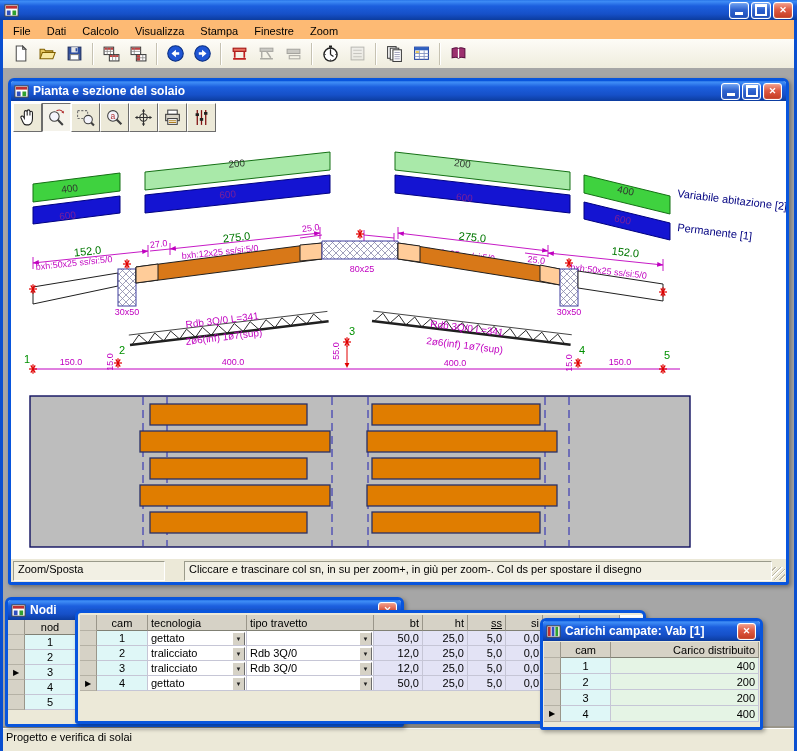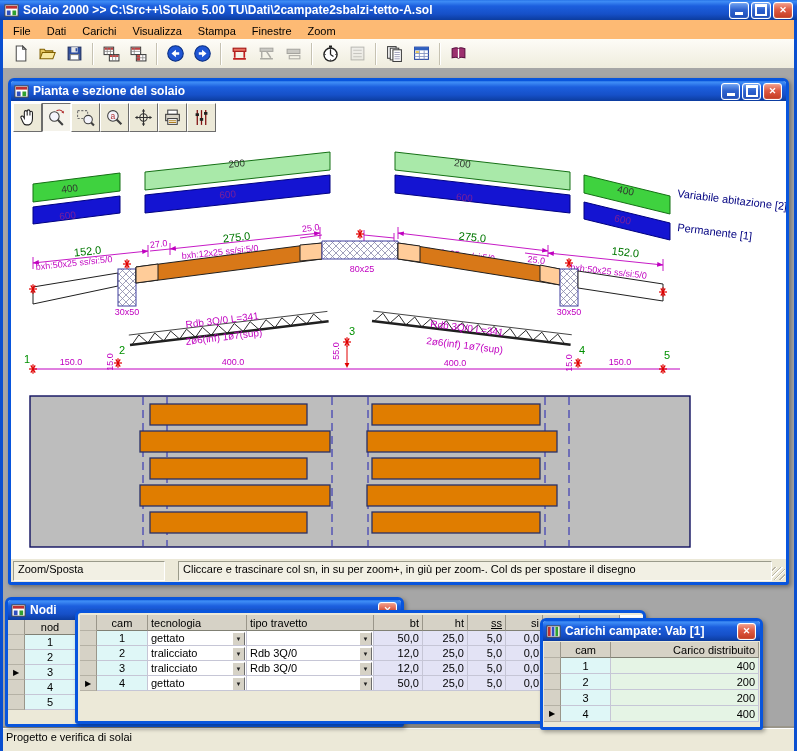--- a/index.html
+++ b/index.html
@@ -33,21 +33,21 @@
   .cwin{position:absolute;border:3px solid #0855DD;border-radius:6px 6px 3px 3px;background:#ECE9D8;box-shadow:2px 2px 4px rgba(0,0,0,.35);}
   .cwin .xp-title{height:20px;font-size:12px;padding-left:3px;gap:4px;border-radius:3px 3px 0 0;}
   .cwin .cbtn{width:17px;height:15px;}
   
   #viewer{left:5px;top:10px;width:775px;height:501px;}
   #vtools{height:31px;background:#FFFFFF;display:flex;align-items:flex-start;padding:2px 0 0 2px;}
   .vbtn{width:27px;height:27px;background:#ECE9D8;border:1px solid;border-color:#fff #6d6d6d #6d6d6d #fff;display:flex;align-items:center;justify-content:center;}
   .vbtn svg{width:19px;height:19px;}
   .vbtn.pressed{border-color:#6d6d6d #fff #fff #6d6d6d;background:#F4F2EA;}
   #vcanvas{position:relative;height:425px;background:#fff;overflow:hidden;}
-  #vstatus{height:20px;background:#ECE9D8;display:flex;gap:6px;padding:2px 14px 0 2px;position:relative;}
+  #vstatus{height:20px;background:#ECE9D8;display:flex;gap:12px;padding:2px 14px 0 2px;position:relative;}
   .spanel{border:1px solid;border-color:#9a9a8a #fff #fff #9a9a8a;background:#F2F0E4;padding:1px 4px;white-space:nowrap;overflow:hidden;}
   #vstatus .p1{width:142px;flex:0 0 auto;}
   #vstatus .p2{flex:1;margin-left:7px;}
   #vgrip{position:absolute;right:1px;bottom:1px;width:13px;height:13px;background:repeating-linear-gradient(135deg,transparent 0 2px,#b8b4a4 2px 3px,#fff 3px 4px);}
   
   .grid{background:#fff;}
   .grow{display:flex;height:15px;line-height:15px;}
   .gsel{width:16px;flex:0 0 auto;background:#D6D2C6;border-right:1px solid #9a968a;border-bottom:1px solid #b5b1a5;text-align:center;font-size:8px;color:#000;}
   .gh{background:#D6D2C6;border-right:1px solid #9a968a;border-bottom:1px solid #808074;padding:0 3px;overflow:hidden;white-space:nowrap;}
   .gc{border-right:1px solid #C6C6D6;border-bottom:1px solid #C6C6D6;padding:0 3px;overflow:hidden;white-space:nowrap;}
@@ -66,36 +66,35 @@
 
 <div id="main">
 
   <div id="titlebar" class="abs xp-title">
     <svg class="appicon" viewBox="0 0 16 16">
         <rect x="1" y="2" width="14" height="12" fill="#fff" stroke="#404040"></rect>
         <rect x="2" y="3" width="12" height="3" fill="#C03030"></rect>
         <rect x="3" y="8" width="4" height="5" fill="#3050C0"></rect>
         <rect x="9" y="8" width="4" height="5" fill="#30A030"></rect>
       </svg>
-    <span>Solaio 2000 &gt;&gt; C:\Src++\Solaio 5.00 TU\Dati\2campate2sbalzi-tetto-A.sol</span>
     <span class="caption-btns">
       <span class="cbtn">
           <span class="minbar"></span>
         </span>
       <span class="cbtn">
           <span class="maxbox"></span>
         </span>
       <span class="cbtn close">✕</span>
     </span>
   </div>
 
   <div id="menubar" class="abs">
     <span class="mitem">File</span>
     <span class="mitem">Dati</span>
-    <span class="mitem">Carichi</span>
+    <span class="mitem">Calcolo</span>
     <span class="mitem">Visualizza</span>
     <span class="mitem">Stampa</span>
     <span class="mitem">Finestre</span>
     <span class="mitem">Zoom</span>
   </div>
 
   <div id="toolbar" class="abs">
     <span class="tbtn">
         <svg viewBox="0 0 16 16">
           <path d="M4,1 h6 l3,3 v11 h-9 z" fill="#fff" stroke="#505050"></path>

